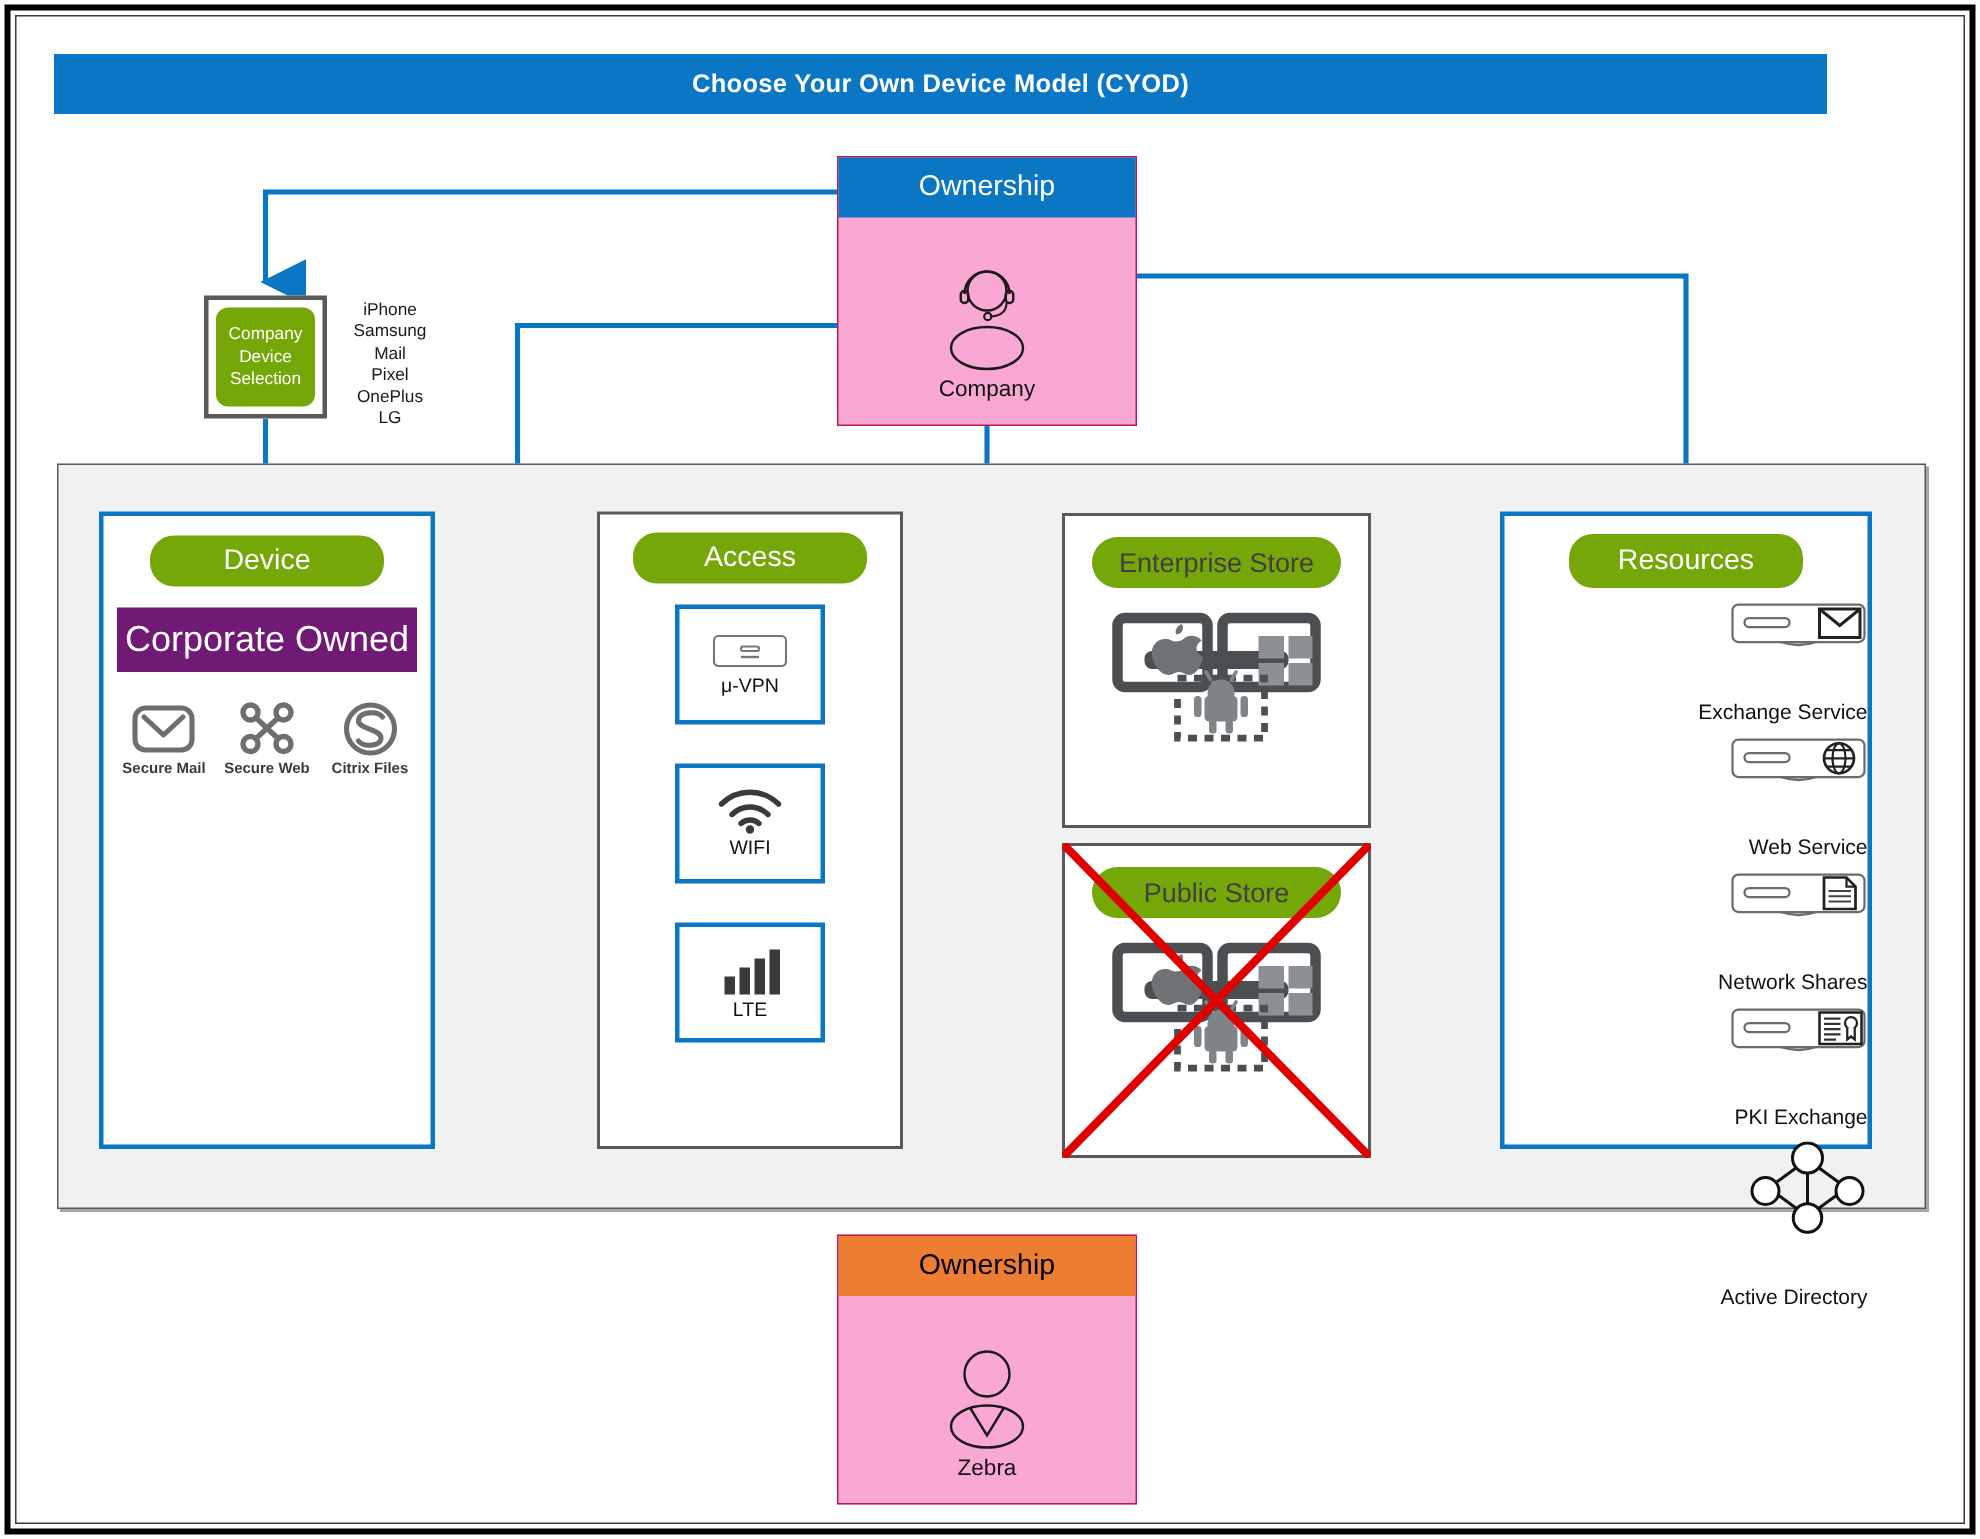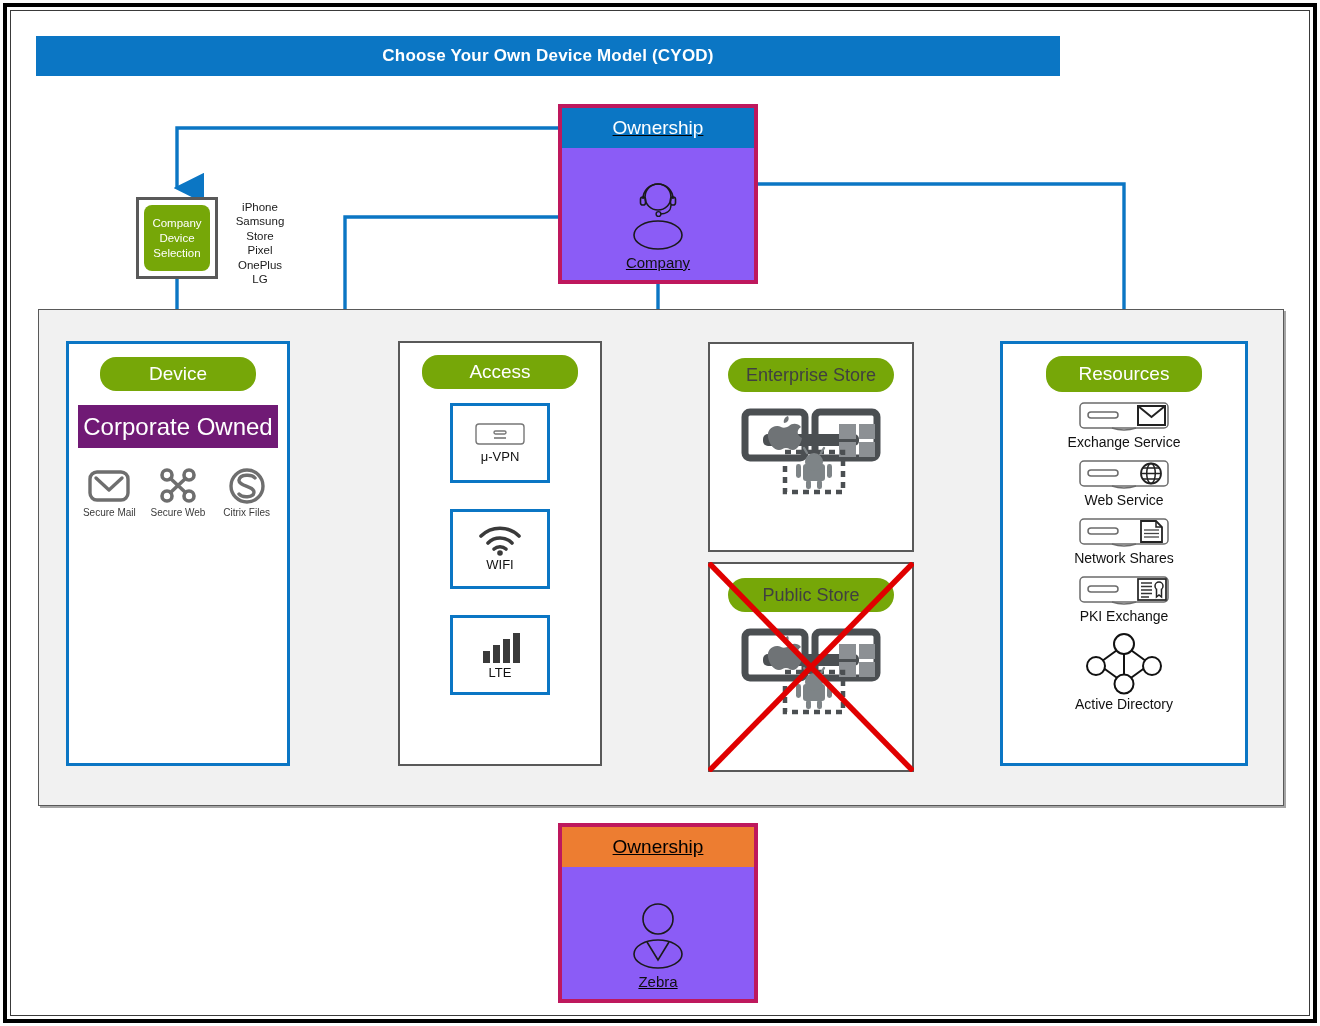--- a/index.html
+++ b/index.html
@@ -15,32 +15,32 @@
     position:absolute; left:3px; top:3px; width:1314px; height:1020px;
     border:4px solid #000000;
   }
   .frame-inner{
     position:absolute; left:10px; top:10px; width:1300px; height:1006px;
     border:1px solid #3a3a3a;
   }
 
   
   .title-banner{
-    position:absolute; left:36px; top:36px; width:1024px; height:40px;
+    position:absolute; left:36px; top:36px; width:1182px; height:40px;
     background:#0b76c4; color:#ffffff;
     display:flex; align-items:center; justify-content:center;
     font-size:17px; font-weight:bold; letter-spacing:.2px;
   }
 
   
   .wires{ position:absolute; left:0; top:0; width:1320px; height:1026px; }
 
   
   .own-card{
-    position:absolute; background:#8b5cf6; border:4px solid #be185d;text-decoration:underline;
+    position:absolute; background:#f9a8d4; border:1px solid #be185d;
   }
   .own-head{
     height:40px; display:flex; align-items:center; justify-content:center;
     color:#ffffff; font-size:19px;
   }
   .own-head.company{ background:#0b76c4; color:#ffffff; }
   .own-head.user{ background:#ed7d31; color:#000000; }
   .own-body{
     display:flex; flex-direction:column; align-items:center; justify-content:center;
     gap:2px; padding-top:14px;
@@ -88,21 +88,21 @@
 
   #device-panel{ left:66px; top:341px; width:224px; height:425px; }
   #device-panel .pill{ margin-top:13px; width:156px; height:34px; }
   .corp-banner{
     margin:14px auto 0; width:200px; height:43px; background:#701a75;
     color:#ffffff; display:flex; align-items:center; justify-content:center;
     font-size:24px;
   }
   .app-row{
     display:flex; justify-content:space-around; align-items:center;
-    margin-top:18px; padding:0 6px;
+    margin-top:18px; padding:0 6px;font-weight:bold;
   }
   .app{ display:flex; flex-direction:column; align-items:center; gap:1px; width:66px; }
   .app-label{ font-size:10px; color:#3b3b3b; text-align:center; }
 
   #access-panel{ left:398px; top:341px; width:204px; height:425px; }
   #access-panel .pill{ margin-top:12px; width:156px; height:34px; }
   .access-item{
     width:100px; height:80px; border:3px solid #0b76c4; background:#ffffff;
     margin:26px auto 0; display:flex; flex-direction:column;
     align-items:center; justify-content:center; gap:1px;
@@ -115,21 +115,21 @@
   .store-pill{
     margin:14px auto 0; width:166px; height:34px; border-radius:17px;
     background:#76a708; color:#404040; display:flex; align-items:center;
     justify-content:center; font-size:18px;
   }
   .store-icon-wrap{ display:flex; justify-content:center; margin-top:14px; }
   .redx{ position:absolute; left:708px; top:562px; width:206px; height:210px; }
 
   #resources-panel{ left:1000px; top:341px; width:248px; height:425px; }
   #resources-panel .pill{ margin-top:12px; width:156px; height:36px; }
-  .res-item{ display:flex; flex-direction:column; align-items:center; margin-top:9px; }
+  .res-item{ display:flex; flex-direction:column; align-items:flex-end; margin-top:9px;gap:32px; }
   .res-label{ font-size:14px; color:#111; margin-top:1px; }
 </style>
 </head>
 <body>
 
 <div class="frame-outer"></div>
 <div class="frame-inner"></div>
 
 <div class="title-banner">Choose Your Own Device Model (CYOD)</div>
 
@@ -182,21 +182,21 @@
 <div class="devsel-box">
   <div class="devsel-pill">
     <span>Company</span>
     <span>Device</span>
     <span>Selection</span>
   </div>
 </div>
 <div class="devsel-list">
   <div>iPhone</div>
   <div>Samsung</div>
-  <div>Store</div>
+  <div>Mail</div>
   <div>Pixel</div>
   <div>OnePlus</div>
   <div>LG</div>
 </div>
 
 <div class="gray-panel"></div>
 
 <div class="panel blue" id="device-panel">
   <div class="pill">Device</div>
   <div class="corp-banner">Corporate Owned</div>

